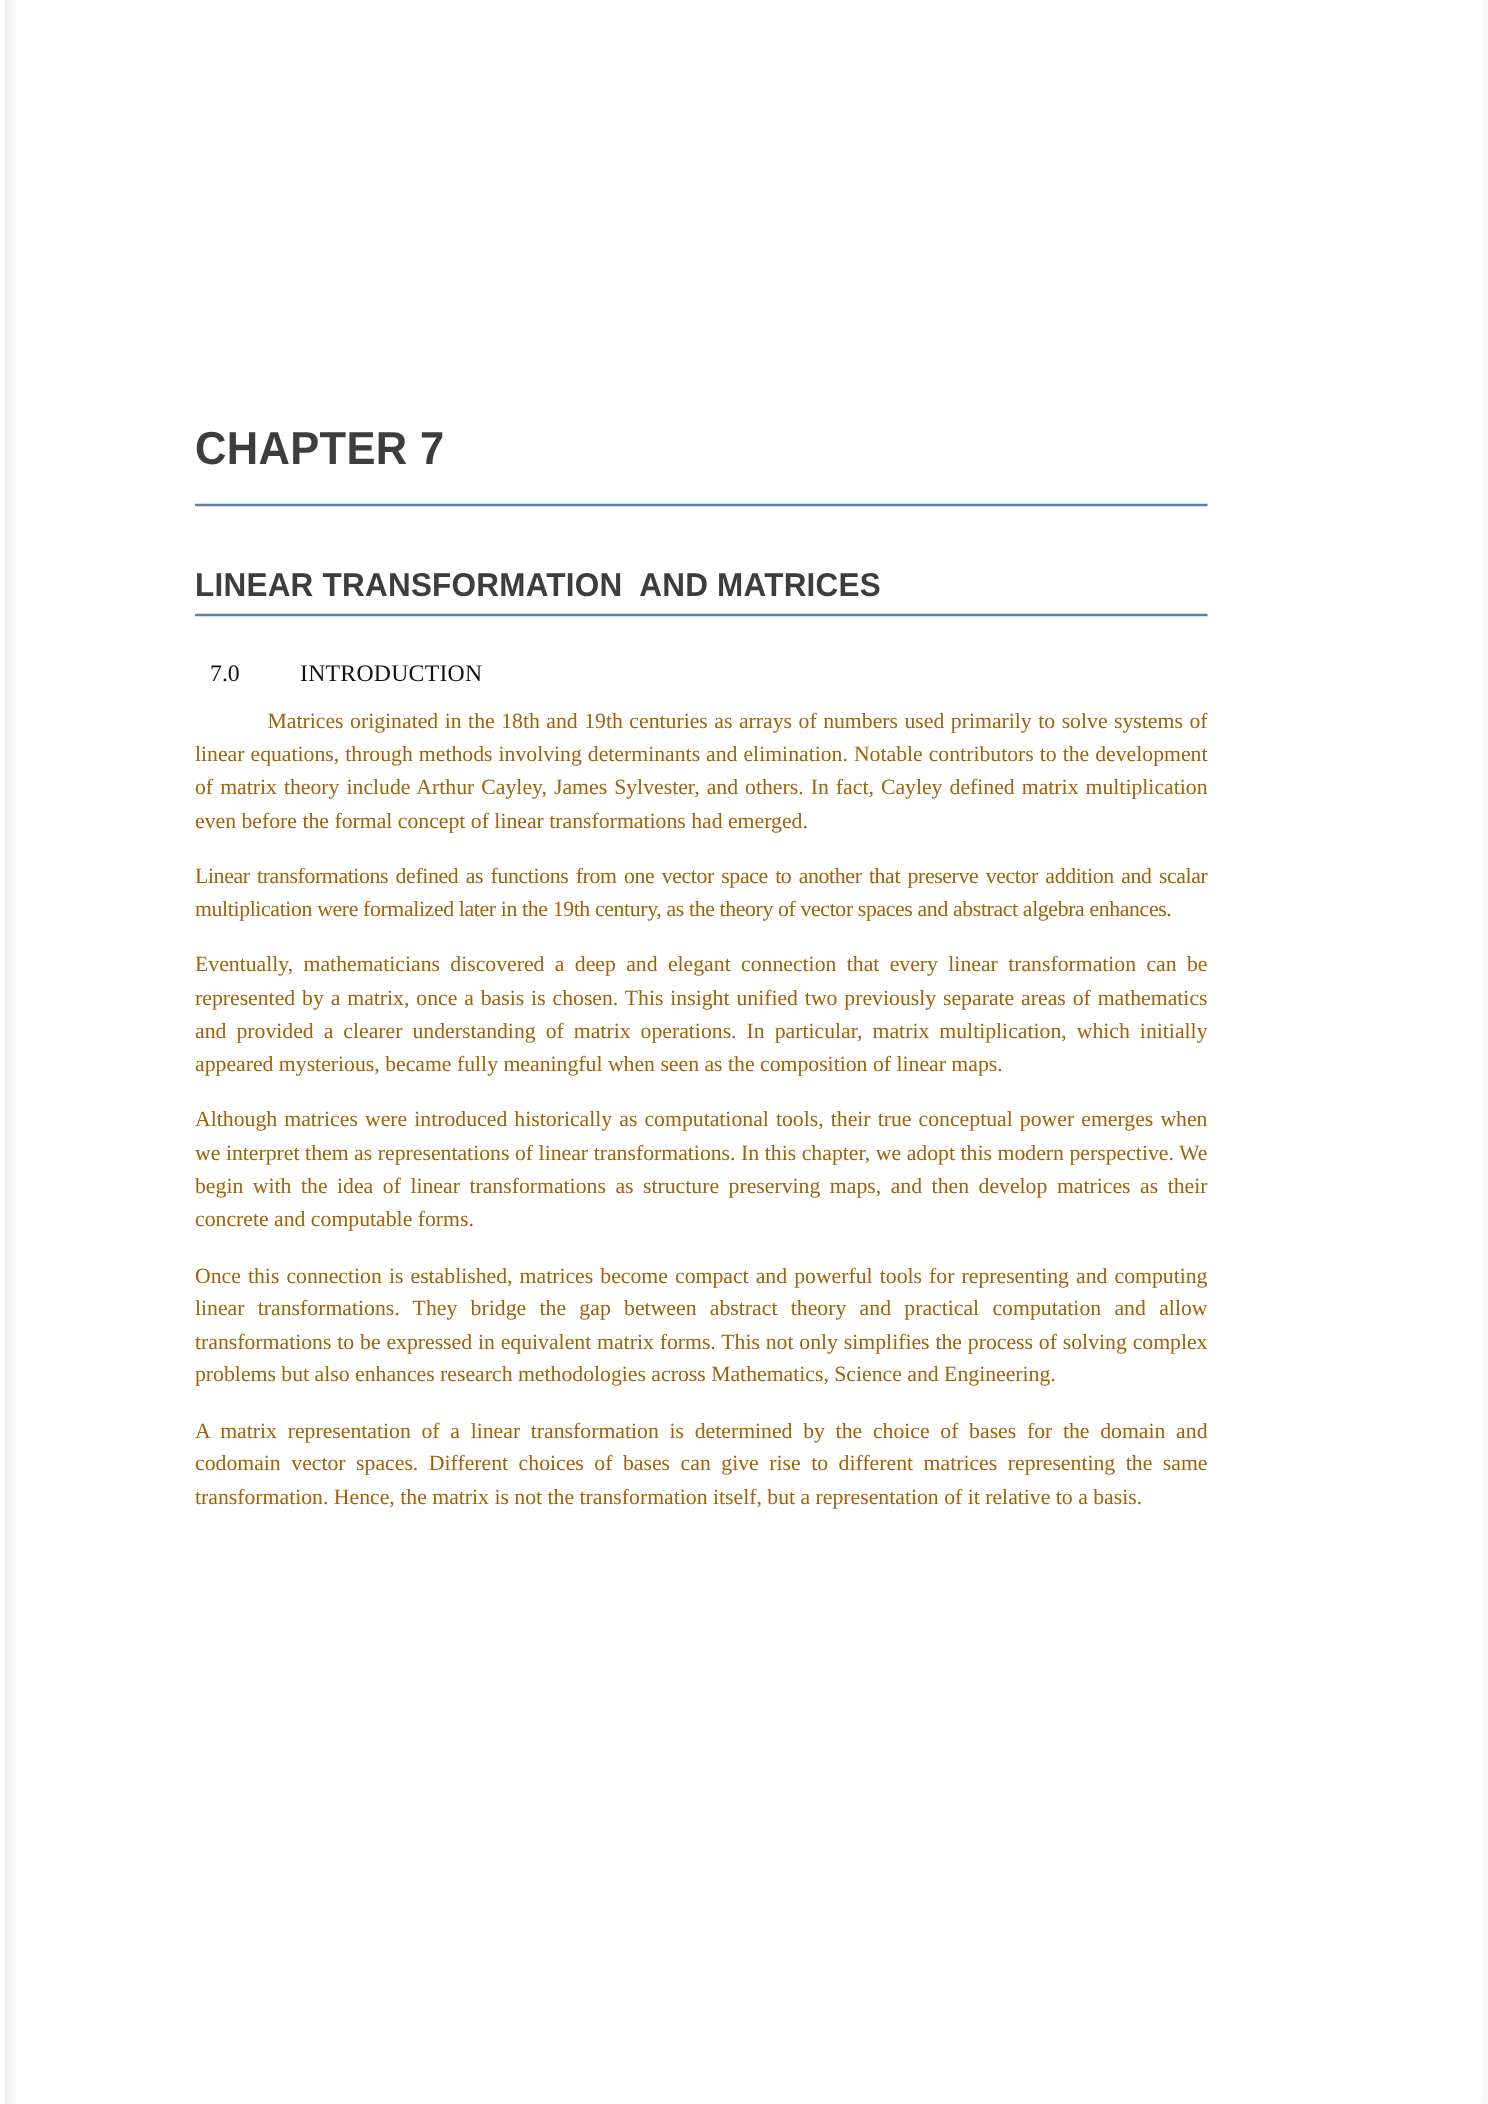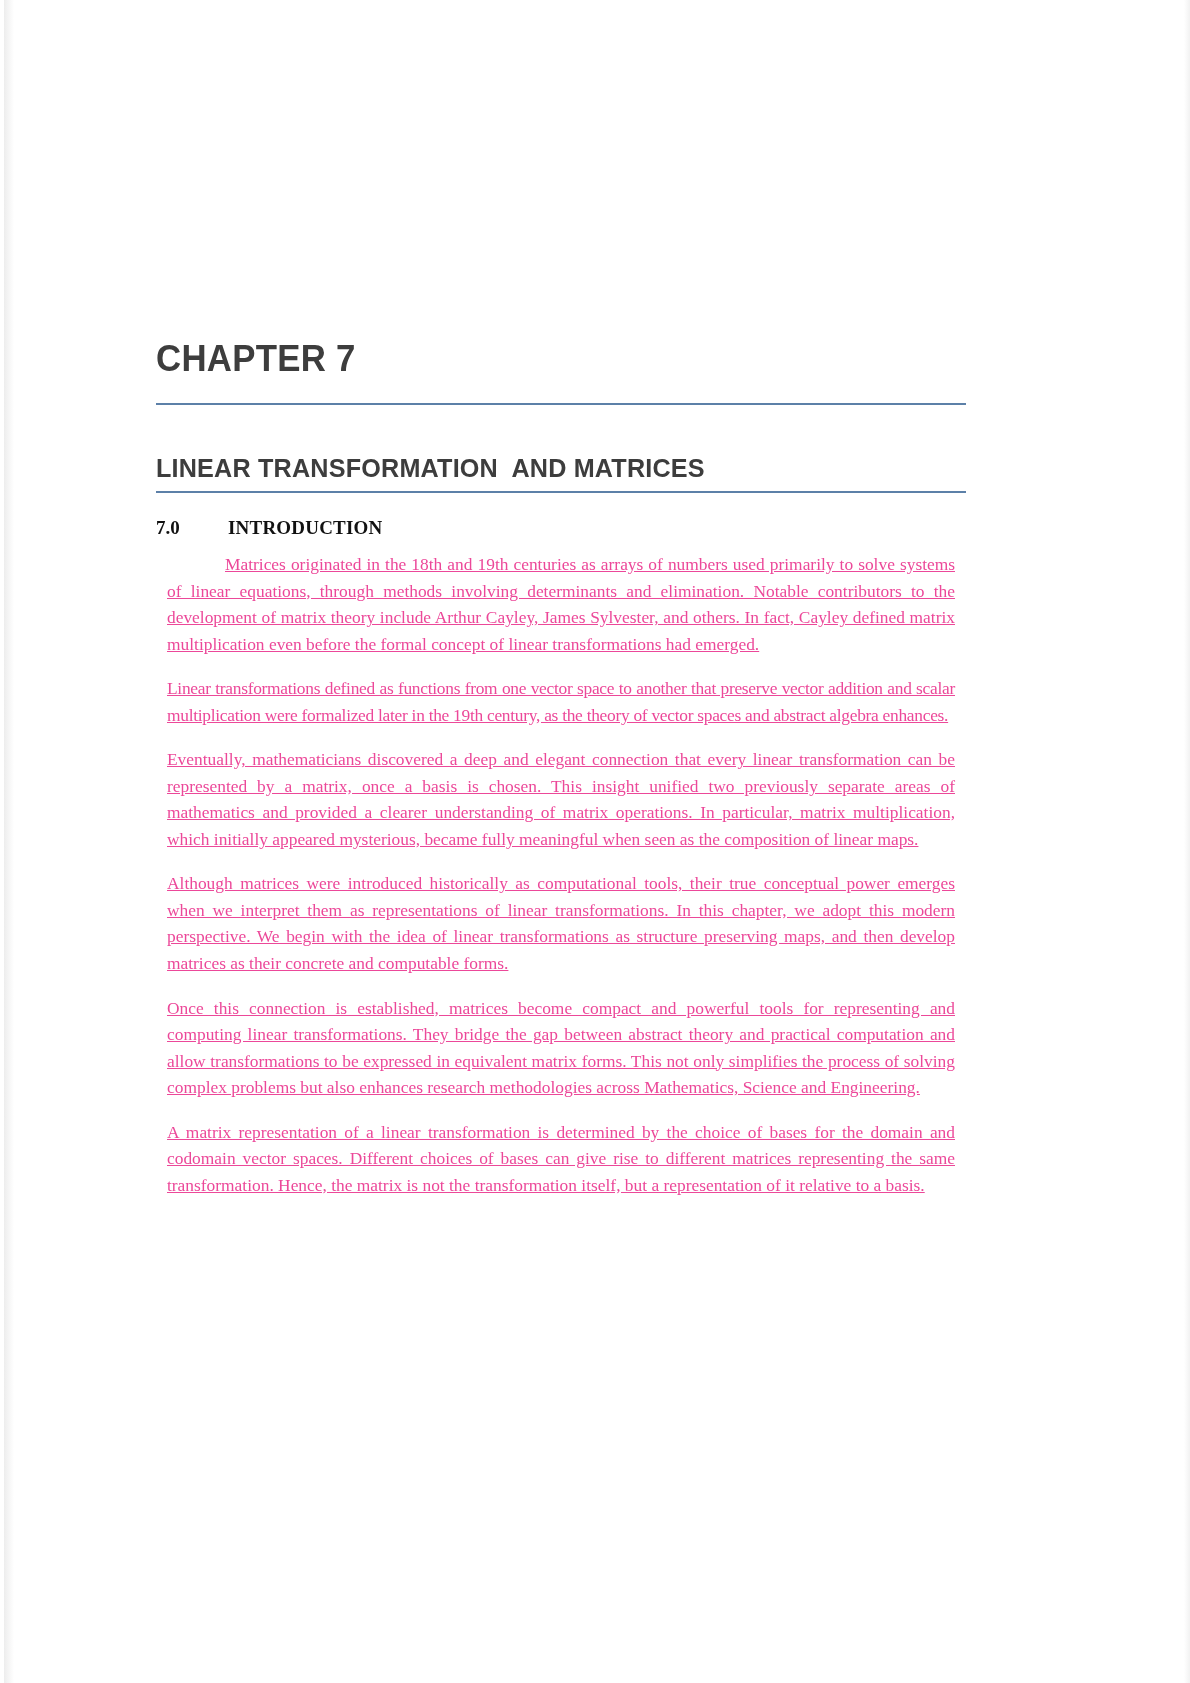--- a/index.html
+++ b/index.html
@@ -86,48 +86,47 @@
     margin: 0;
     padding-top: 49px;
     line-height: 1.12;
     transform: scaleX(0.95);
     transform-origin: left center;
     white-space: pre;
   }
 
   
   .subsection {
-    margin: 0;
+    margin: 12px;
     padding-top: 24px;
     font-family: "Liberation Serif", "DejaVu Serif", serif;
-    font-weight: bold;
+    font-weight: normal;
     font-size: 19px;
     color: #111111;
     display: flex;
     align-items: baseline;
   }
   .subsection .num {
     display: inline-block;
     width: 72px;
     flex: 0 0 72px;
   }
   .subsection .label {
     letter-spacing: 0.2px;
   }
 
   
   p.body {
-    margin: 11px;
+    margin: 0;
     font-size: 17.4px;
     line-height: 1.525;
-    color: #ec4899;
+    color: #a16207;
     text-align: justify;
     text-justify: inter-word;
     hyphens: none;
-    text-decoration: underline;
   }
   p.body + p.body { margin-top: 18px; }
   p.first { margin-top: 12px; text-indent: 58px; }
   
   p.tight { letter-spacing: -0.28px; }
 </style>
 </head>
 <body>
 
 <div id="page">

